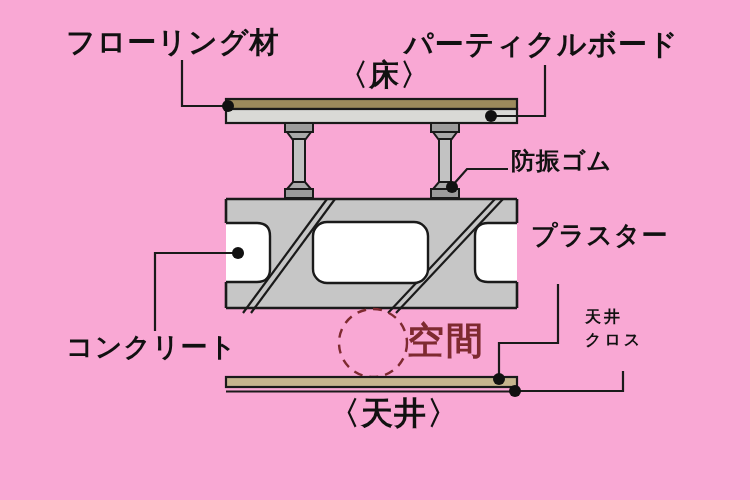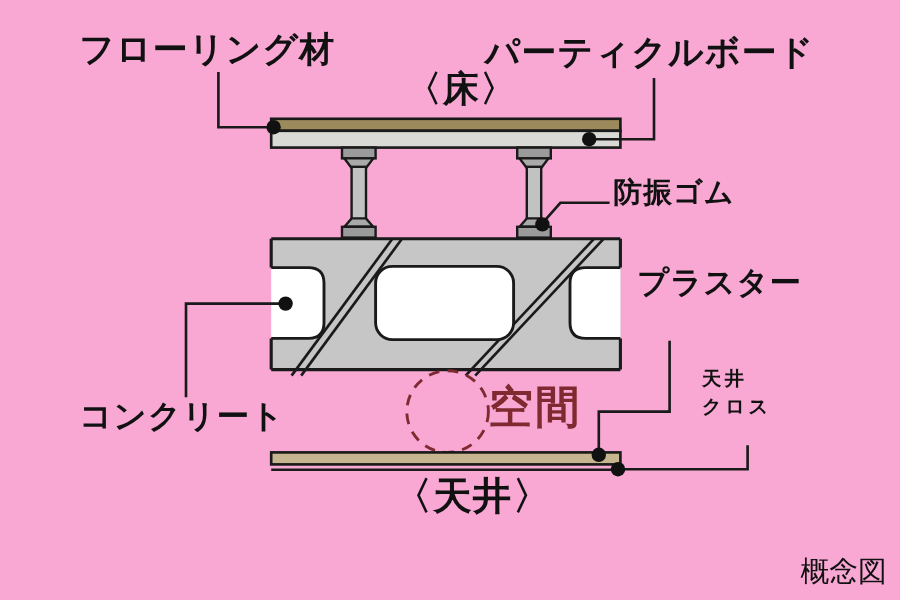--- a/index.html
+++ b/index.html
@@ -116,15 +116,14 @@
   </div>
 
   <div class="lbl lbl-slab">
     <span class="ln">コンクリート</span>
   </div>
 
   <div class="lbl lbl-space">空間</div>
 
   <div class="lbl lbl-ceiling">〈天井〉</div>
 
-  <div class="lbl lbl-caption">概念図</div>
 
 </div>
 
 </body></html>

